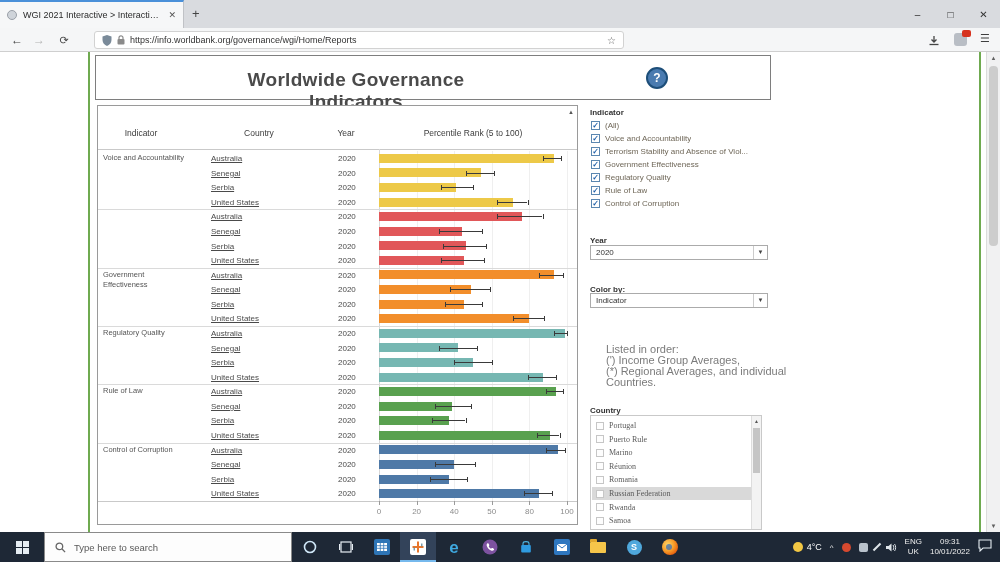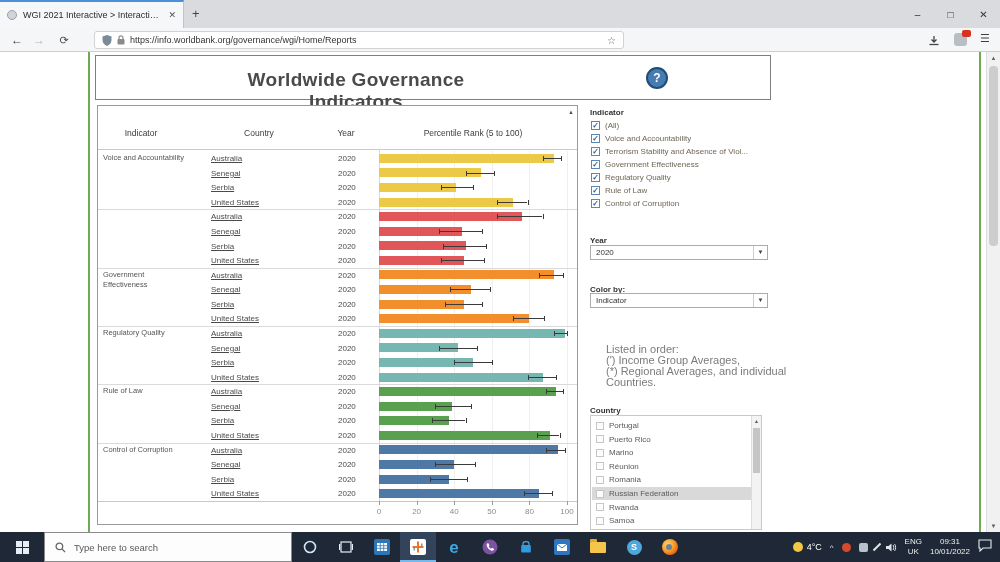--- a/index.html
+++ b/index.html
@@ -73,21 +73,21 @@
   .plabel { position:absolute; left:0; font-size:8px; font-weight:bold; color:#333; }
   #indicator-filter-list { position:absolute; left:0; top:67px; width:188px; height:92px; }
   .fitem { position:absolute; left:1px; height:12px; display:flex; align-items:center; gap:5px; width:186px; }
   .fcheck { width:9px; height:9px; border:1px solid #5b87b0; background:#fff; color:#1f5fa8; font-size:8px; line-height:8px; text-align:center; font-weight:bold; flex:0 0 auto; }
   .flabel { font-size:8px; color:#6e6657; white-space:nowrap; overflow:hidden; }
   .dropdown { position:absolute; left:0; width:178px; height:15px; border:1px solid #ababab; background:#fff; }
   .dd-text { position:absolute; left:5px; top:2px; font-size:8px; color:#333; }
   .dd-arrow { position:absolute; right:0; top:0; width:14px; height:13px; border-left:1px solid #ccc; text-align:center; font-size:6px; color:#444; line-height:13px; }
   .note { position:absolute; left:16px; font-size:11px; color:#7b7b7b; white-space:nowrap; }
   #country-list { position:absolute; left:0; top:363px; width:172px; height:115px; border:1px solid #c9c9c9; background:#fff; overflow:hidden; }
-  #country-items { position:absolute; left:0; top:0; width:160px; height:115px; }
+  #country-items { position:absolute; left:0; top:0; width:160px; height:115px;font-family:Liberation Serif, serif; }
   .citem { position:absolute; left:1px; width:159px; height:13px; display:flex; align-items:center; gap:5px; padding-left:4px; font-size:8px; color:#5a5a5a; white-space:nowrap; }
   .citem.hl { background:#d9d9d9; }
   .cbox { width:8px; height:8px; border:1px solid #c6c6c6; background:#fdfdfd; flex:0 0 auto; }
   #clist-scroll { position:absolute; right:0; top:0; width:10px; height:113px; background:#f3f3f3; border-left:1px solid #ddd; }
   #cl-up { position:absolute; left:0; top:2px; width:9px; text-align:center; font-size:5px; color:#555; }
   #cl-thumb { position:absolute; left:1px; top:12px; width:7px; height:45px; background:#c5c5c5; }
 
   
   #taskbar { position:absolute; left:0; top:532px; width:1000px; height:30px; background:#1e2836; }
   #start { position:absolute; left:0; top:0; width:44px; height:30px; display:flex; align-items:center; justify-content:center; }
@@ -414,21 +414,21 @@
 
       <div class="plabel" style="top:354px">Country</div>
       <div id="country-list">
         <div id="country-items">
             <div class="citem" style="top:3.0px">
               <span class="cbox"></span>
               <span>Portugal</span>
             </div>
             <div class="citem" style="top:16.6px">
               <span class="cbox"></span>
-              <span>Puerto Rico</span>
+              <span>Puerto Rule</span>
             </div>
             <div class="citem" style="top:30.2px">
               <span class="cbox"></span>
               <span>Marino</span>
             </div>
             <div class="citem" style="top:43.8px">
               <span class="cbox"></span>
               <span>Réunion</span>
             </div>
             <div class="citem" style="top:57.4px">

